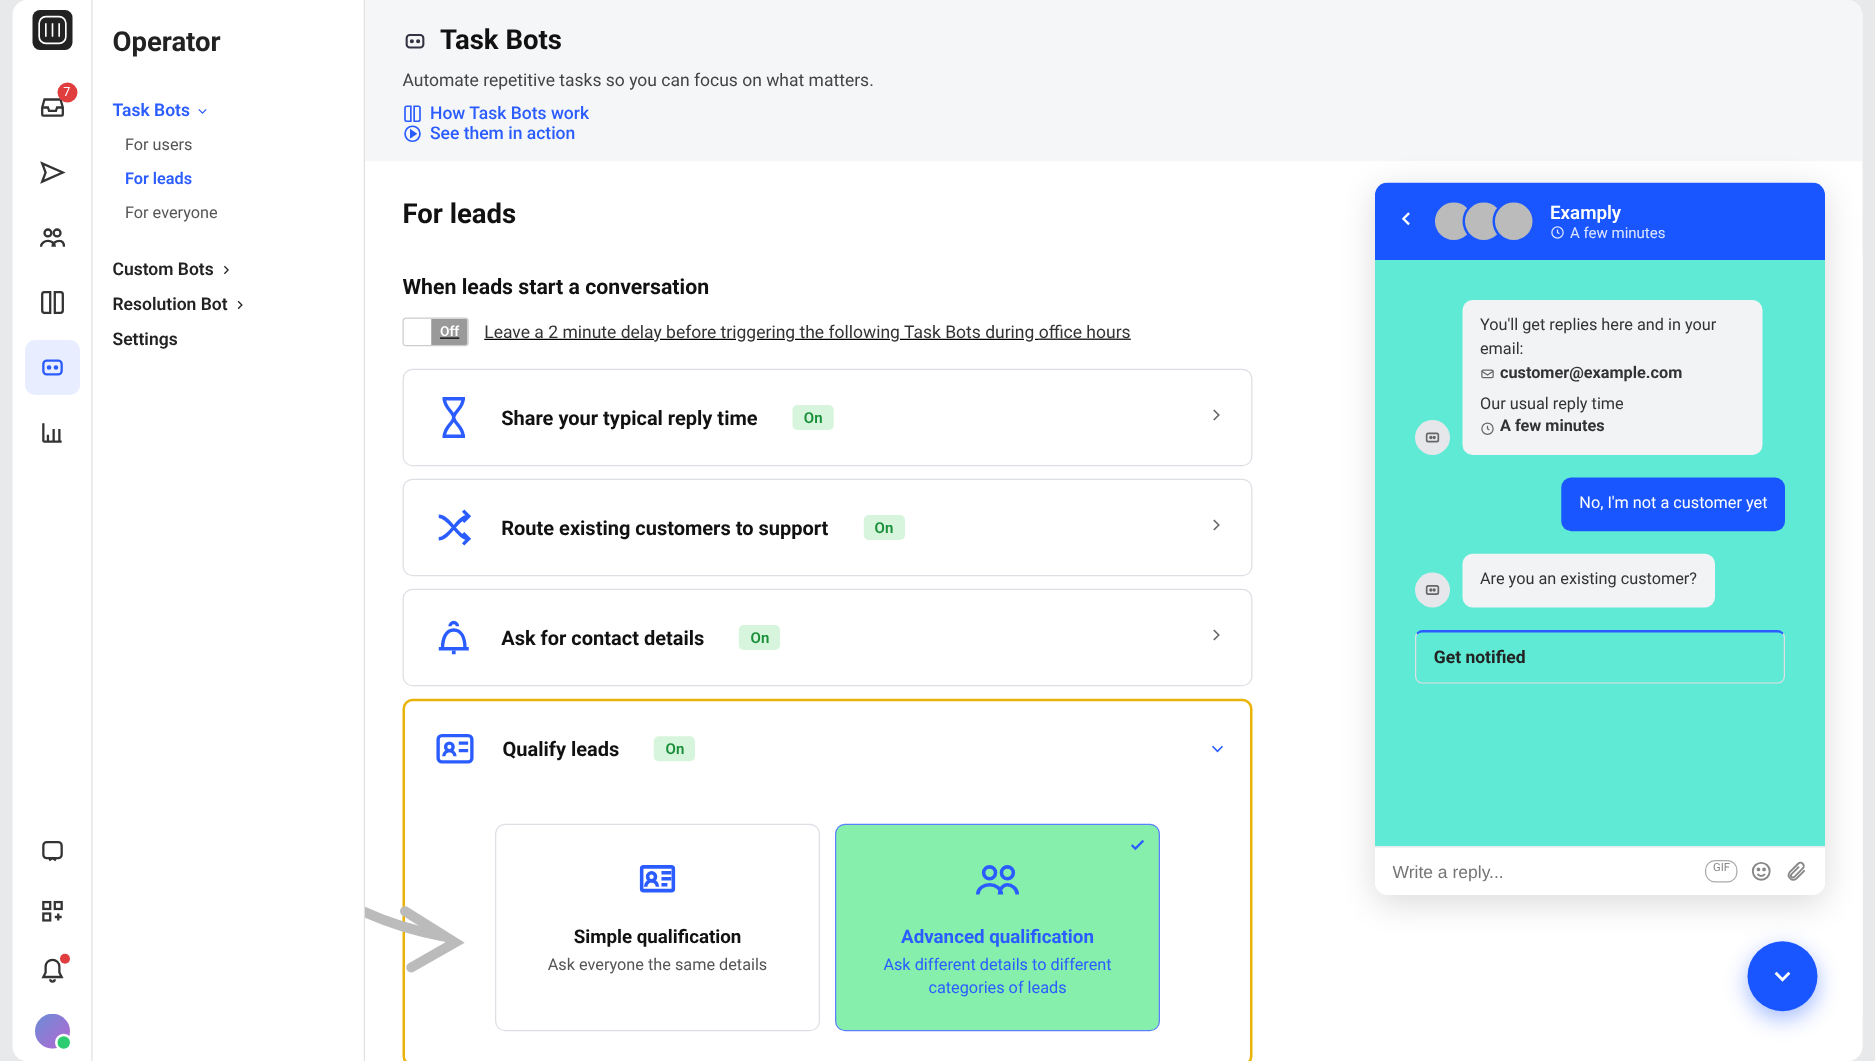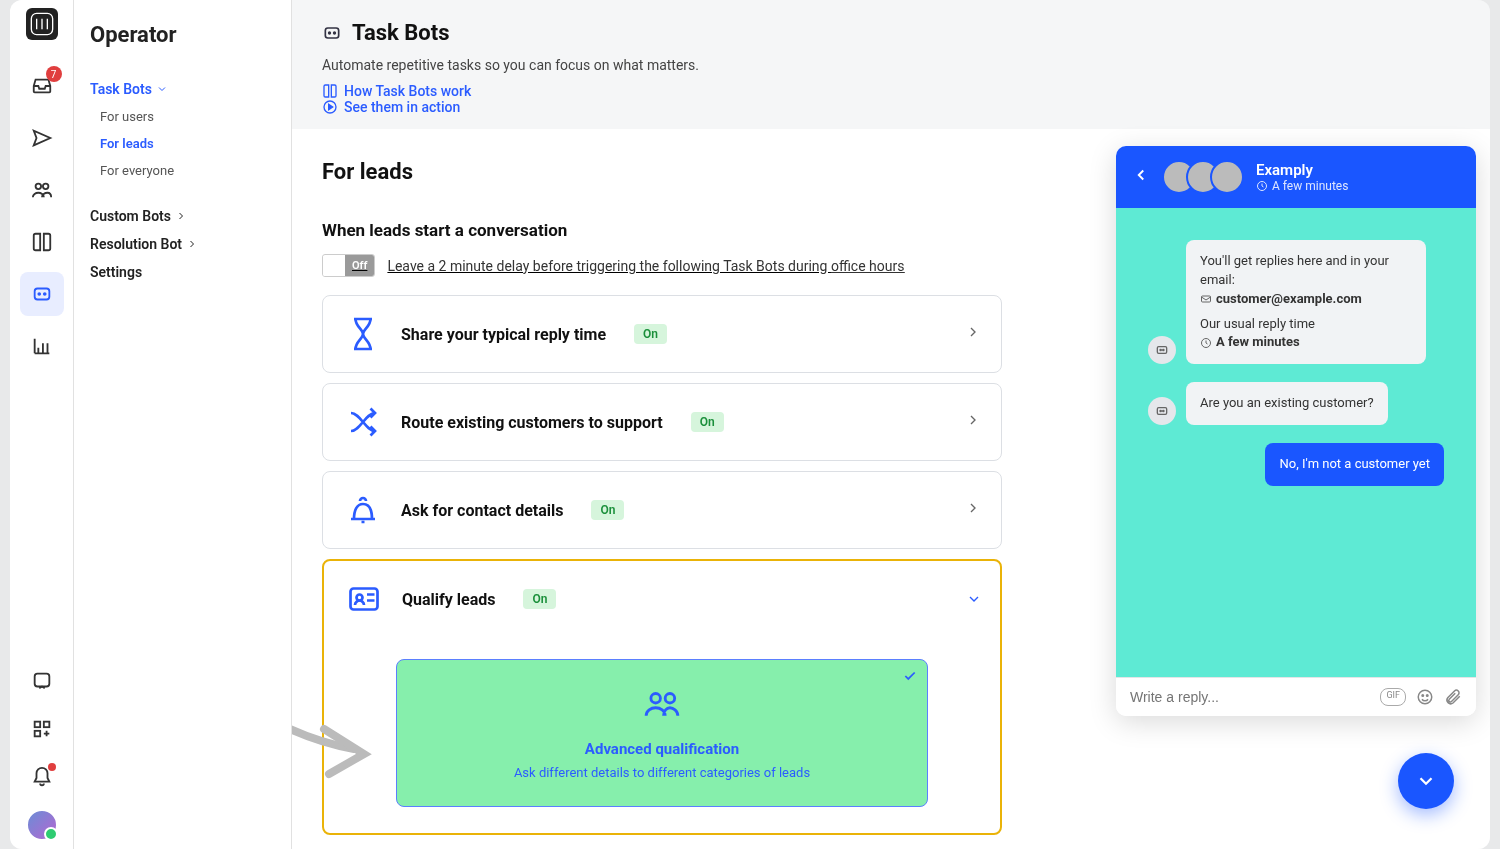--- a/index.html
+++ b/index.html
@@ -253,21 +253,21 @@
 .arrow-sketch {
   position: absolute;
   left: -220px; top: -160px;
   width: 300px; height: 300px;
   pointer-events: none;
 }
 .arrow-sketch svg { width: 100%; height: 100%; stroke: #bbb; fill: none; stroke-width: 8; stroke-linecap: round; }
 
 .chat {
   position: absolute;
-  top: 146px; right: 14px;
+  top: 146px; right: 30px;
   width: 360px;
   background: #fff;
   border-radius: 10px;
   box-shadow: 0 6px 28px rgba(0,0,0,0.15);
   overflow: hidden;
   display: flex; flex-direction: column;
   height: 570px;
 }
 .chat-header {
   background: #1a56ff;
@@ -563,20 +563,31 @@
             <span class="chev"><svg viewBox="0 0 24 24">
                   <path d="M9 6l6 6-6 6"></path>
                 </svg></span>
           </div>
           <div class="qual-options" style="position:relative;">
             <div class="arrow-sketch">
               <svg viewBox="0 0 300 300">
                   <path d="M40 30 C 20 140, 120 230, 230 250"></path>
                   <path d="M200 230 L 240 255 L 205 275"></path>
                 </svg>
+            </div>
+            <div class="qual-opt">
+              <div class="qicon">
+                <svg viewBox="0 0 24 24">
+                    <rect x="4" y="6" width="16" height="12" rx="1"></rect>
+                    <circle cx="9" cy="11" r="2"></circle>
+                    <path d="M6 16c0-2 2-3 3-3s3 1 3 3M14 9h5M14 12h5M14 15h3"></path>
+                  </svg>
+              </div>
+              <div class="qtitle">Simple qualification</div>
+              <div class="qdesc">Ask everyone the same details</div>
             </div>
             <div class="qual-opt selected">
               <div class="check"><svg viewBox="0 0 24 24">
                     <path d="M4 12l5 5L20 6"></path>
                   </svg></div>
               <div class="qicon">
                 <svg viewBox="0 0 24 24">
                     <circle cx="8" cy="9" r="3"></circle>
                     <circle cx="17" cy="9" r="3"></circle>
                     <path d="M2 20c0-3 3-5 6-5s6 2 6 5M13 20c0-3 2-5 4-5s5 2 5 5"></path>
@@ -634,32 +645,35 @@
             <div style="margin-top:6px">Our usual reply time</div>
             <div class="meta-line">
               <svg viewBox="0 0 24 24">
                   <circle cx="12" cy="12" r="9"></circle>
                   <path d="M12 7v5l3 2"></path>
                 </svg>
               <span class="strong">A few minutes</span>
             </div>
           </div>
         </div>
+        <div class="msg-row user">
+          <div class="bubble user">No, I'm not a customer yet</div>
+        </div>
         <div class="msg-row">
           <div class="msg-avatar">
             <svg viewBox="0 0 24 24">
                 <rect x="5" y="7" width="14" height="10" rx="2"></rect>
                 <circle cx="10" cy="12" r="1"></circle>
                 <circle cx="14" cy="12" r="1"></circle>
               </svg>
           </div>
           <div class="bubble">Are you an existing customer?</div>
         </div>
-        <div class="msg-row user">
-          <div class="bubble user">No, I'm not a customer yet</div>
+        <div class="notify-card">
+          <div class="ntitle">Get notified</div>
         </div>
       </div>
       <div class="chat-input">
         <input type="text" placeholder="Write a reply..." style="">
         <div class="icons">
           <span class="gif-badge">GIF</span>
           <svg viewBox="0 0 24 24">
               <circle cx="12" cy="12" r="9"></circle>
               <circle cx="9" cy="10" r="1" fill="currentColor"></circle>
               <circle cx="15" cy="10" r="1" fill="currentColor"></circle>

